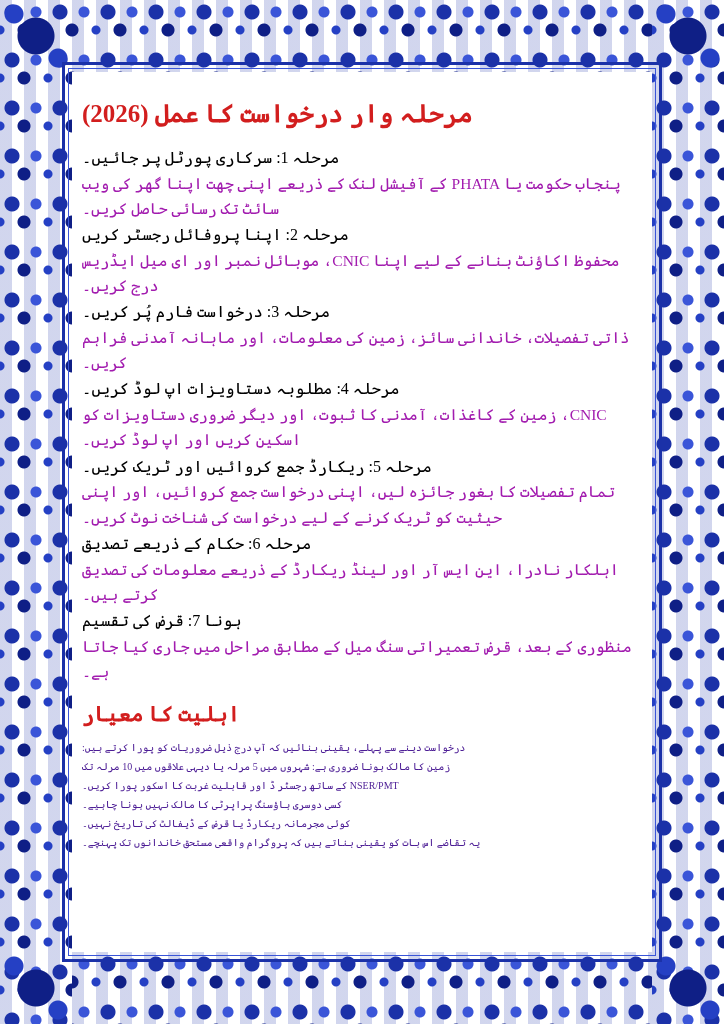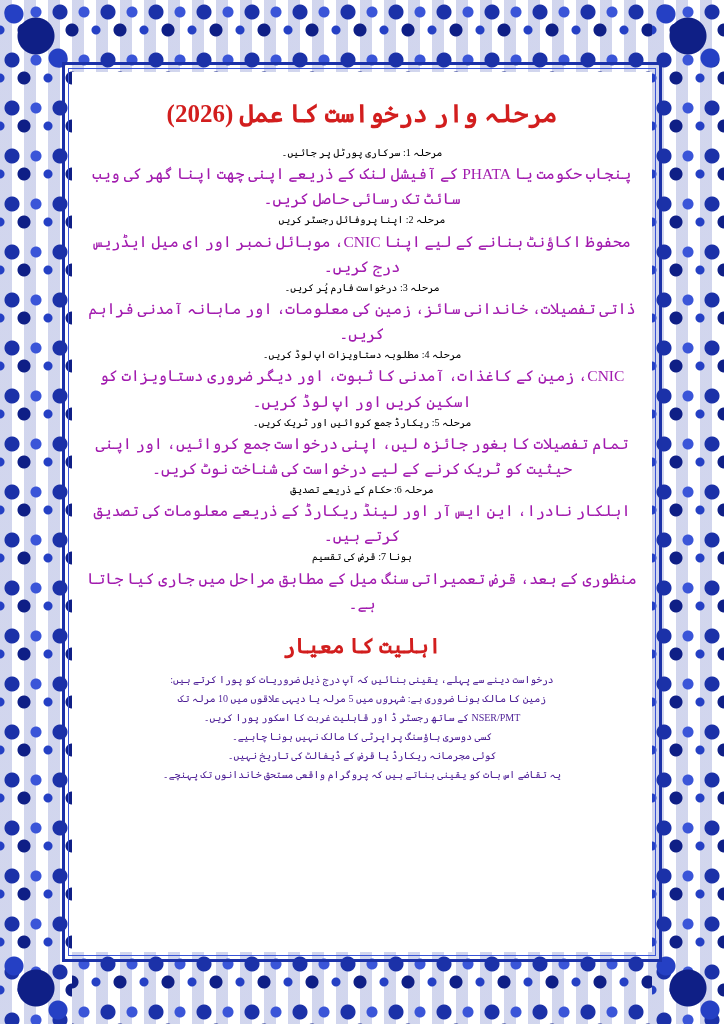--- a/index.html
+++ b/index.html
@@ -67,36 +67,36 @@
   .corner.bl { bottom: 4px; left: 4px; }
   .corner.br { bottom: 4px; right: 4px; }
 
   
   .content {
     position: absolute;
     top: 80px;
     left: 82px;
     right: 82px;
     bottom: 80px;
-    text-align: center;
+    text-align: left;
     direction: rtl;
   }
 
   .doc-title {
     color: #d21e1e;
     font-size: 25px;
     font-weight: bold;
     line-height: 1.4;
     margin: 16px 0 14px 0;
     font-family: "Liberation Serif", "DejaVu Serif", serif;
   }
 
   .step-heading {
     color: #000000;
-    font-size: 10px;
+    font-size: 16px;
     line-height: 1.62;
     margin: 0;
     padding: 0;
   }
   .step-body {
     color: #a21caf;
     font-size: 15.5px;
     line-height: 1.62;
     margin: 0 0 1px 0;
     padding: 0;

